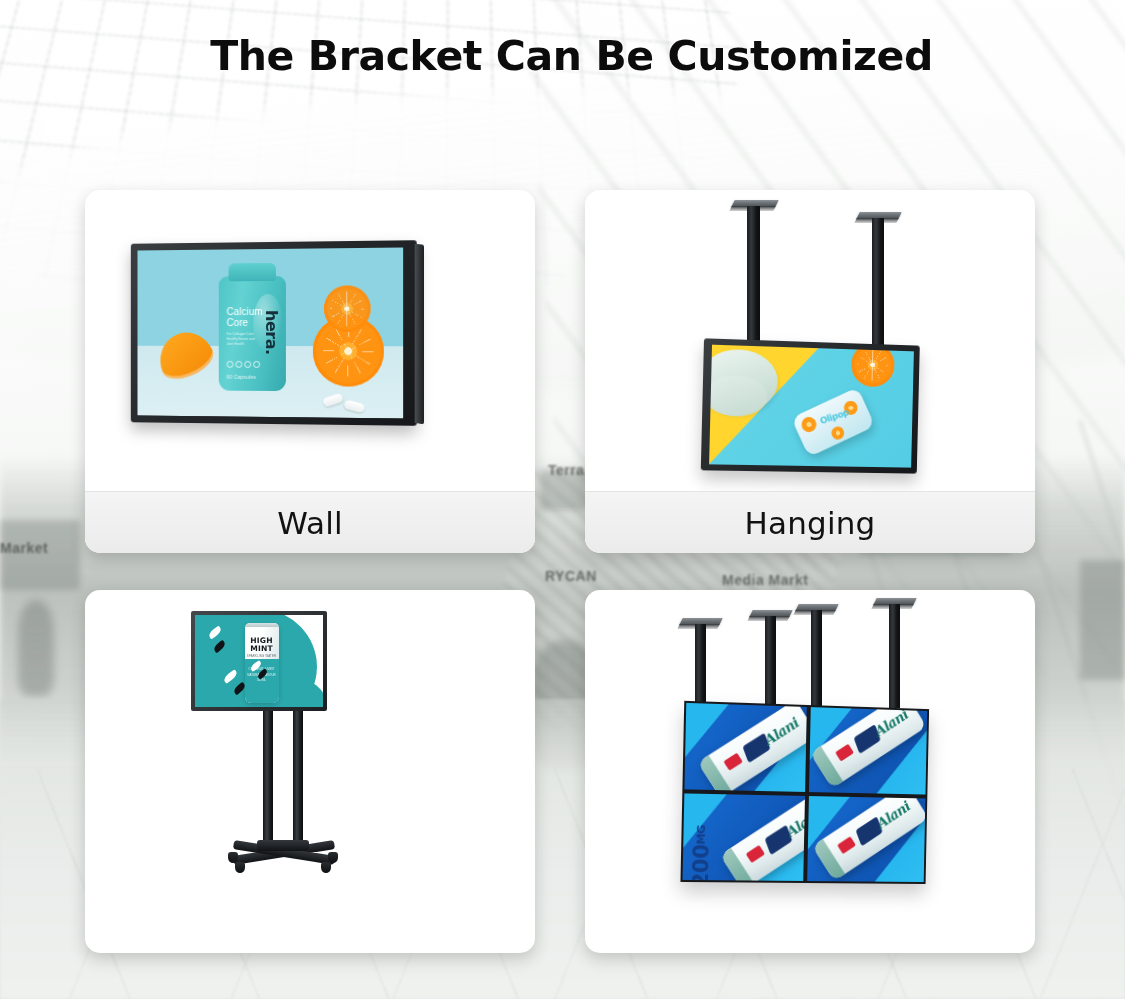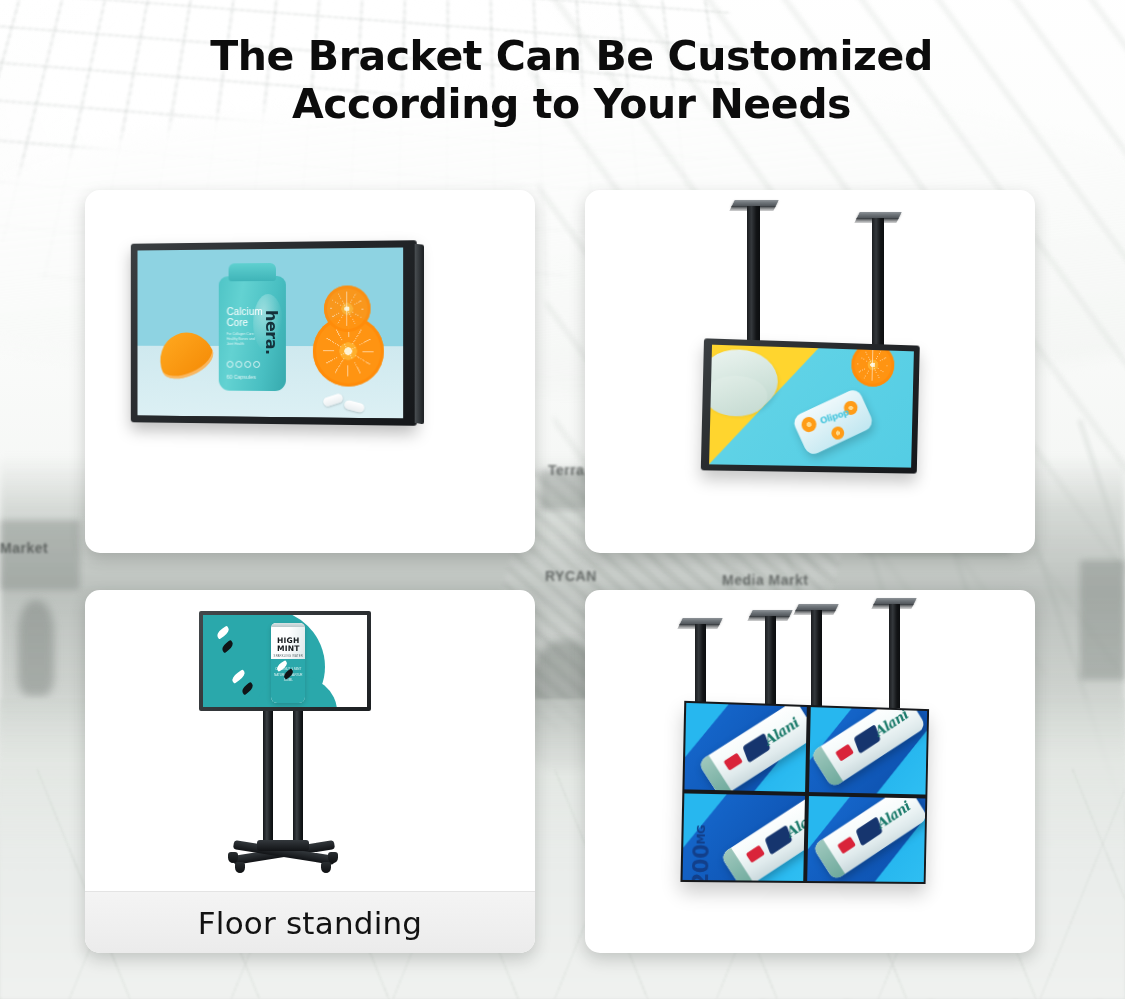--- a/index.html
+++ b/index.html
@@ -375,21 +375,21 @@
     color: #49c6dd;
     font-size: 9px;
     font-weight: 700;
     transform: rotate(6deg);
     font-family: "DejaVu Sans", sans-serif;
     letter-spacing: -.4px;
   }
 
   
   #floor-monitor {
-    left: 114px; top: 21px; width: 172px; height: 100px;
+    left: 106px; top: 21px; width: 136px; height: 100px;
   }
   #floor-monitor .bezel {
     background: linear-gradient(135deg, #44484b, #1c1f22);
     border-radius: 2px;
   }
   #floor-screen { left: 4px; top: 4px; right: 4px; bottom: 4px; background: #ffffff; }
   .hw-bg { position: absolute; inset: 0; background: #ffffff; }
   .hw-blob {
     position: absolute;
     left: -6px; top: -6px;
@@ -580,21 +580,20 @@
 
     <div class="bg-person" style="left:530px; top:640px; width:70px; height:130px;"></div>
     <div class="bg-person" style="left:18px;  top:600px; width:36px; height:96px;"></div>
 
     <div class="bg-floor"></div>
     <div class="bg-floor-lines"></div>
   </div>
 
   <h1 class="title">
     <span class="line">The Bracket Can Be Customized</span>
-    <span class="line">According to Your Needs</span>
   </h1>
 
   <div class="card" id="card-wall">
     <div class="card-stage">
 
       <div class="monitor" id="wall-monitor">
         <div class="bezel"></div>
         <div class="wall-depth"></div>
         <div class="screen" id="wall-screen">
           <div class="sup-bg"></div>
@@ -622,20 +621,23 @@
             </div>
             <div class="sup-brand">hera.</div>
           </div>
 
           <div class="capsule" style="right:22%; bottom:8%; width:20px; height:9px; transform:rotate(-18deg);"></div>
           <div class="capsule" style="right:14%; bottom:4%; width:20px; height:9px; transform:rotate(14deg);"></div>
         </div>
       </div>
 
     </div>
+    <div class="card-footer">
+      <span class="card-label">Wall</span>
+    </div>
   </div>
 
   <div class="card" id="card-hanging">
     <div class="card-stage">
 
       <div class="plate" style="left:148px; top:10px; width:44px; height:7px; transform:skewX(-26deg);"></div>
       <div class="pole" style="left:162px; top:16px; width:13px; height:140px;"></div>
 
       <div class="plate" style="left:273px; top:22px; width:42px; height:7px; transform:skewX(-26deg);"></div>
       <div class="pole" style="left:287px; top:28px; width:12px; height:132px;"></div>
@@ -650,20 +652,23 @@
           <div class="drink-can">
             <div class="cs" style="left:6px;  top:6px;  width:15px; height:15px;"></div>
             <div class="cs" style="left:30px; bottom:3px; width:13px; height:13px;"></div>
             <div class="cs" style="right:8px; top:9px;  width:14px; height:14px;"></div>
             <div class="clabel">Olipop</div>
           </div>
         </div>
       </div>
 
     </div>
+    <div class="card-footer">
+      <span class="card-label">Hanging</span>
+    </div>
   </div>
 
   <div class="card" id="card-floor">
     <div class="card-stage">
 
       <div class="monitor" id="floor-monitor">
         <div class="bezel"></div>
         <div class="screen" id="floor-screen">
           <div class="hw-bg"></div>
           <div class="hw-blob"></div>
@@ -696,23 +701,20 @@
       <div class="stand-arm" style="left:148px; top:258px; width:102px; height:9px; transform:rotate(-9deg);"></div>
       <div class="stand-arm" style="left:148px; top:258px; width:102px; height:9px; transform:rotate(9deg);"></div>
       <div class="stand-arm" style="left:172px; top:250px; width:52px; height:11px;"></div>
 
       <div class="caster" style="left:143px; top:262px;"></div>
       <div class="caster" style="left:243px; top:262px;"></div>
       <div class="caster" style="left:150px; top:272px;"></div>
       <div class="caster" style="left:236px; top:272px;"></div>
 
     </div>
-    <div class="card-footer">
-      <span class="card-label">Floor standing</span>
-    </div>
   </div>
 
   <div class="card" id="card-composition">
     <div class="card-stage">
 
       <div class="plate" style="left:96px;  top:28px; width:40px; height:7px; transform:skewX(-26deg);"></div>
       <div class="pole" style="left:110px; top:34px; width:11px; height:88px;"></div>
 
       <div class="plate" style="left:166px; top:20px; width:40px; height:7px; transform:skewX(-26deg);"></div>
       <div class="pole" style="left:180px; top:26px; width:11px; height:94px;"></div>

